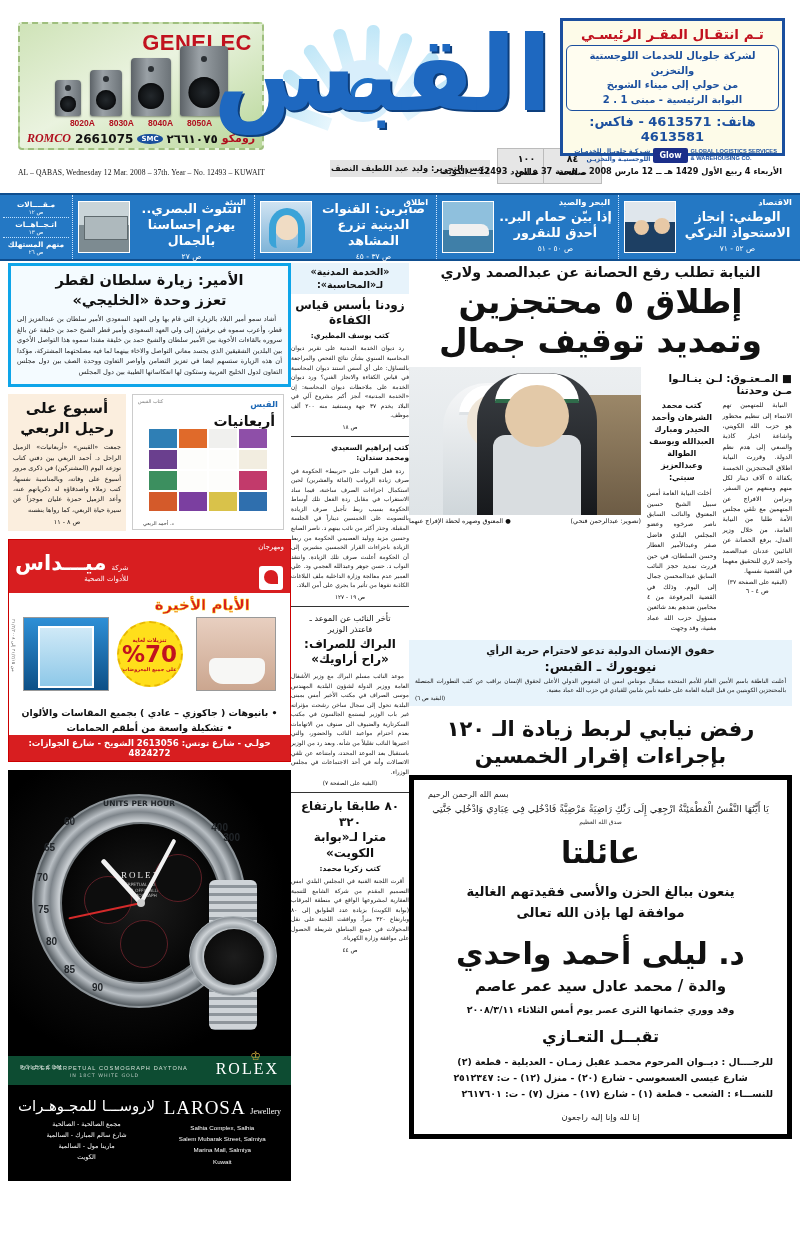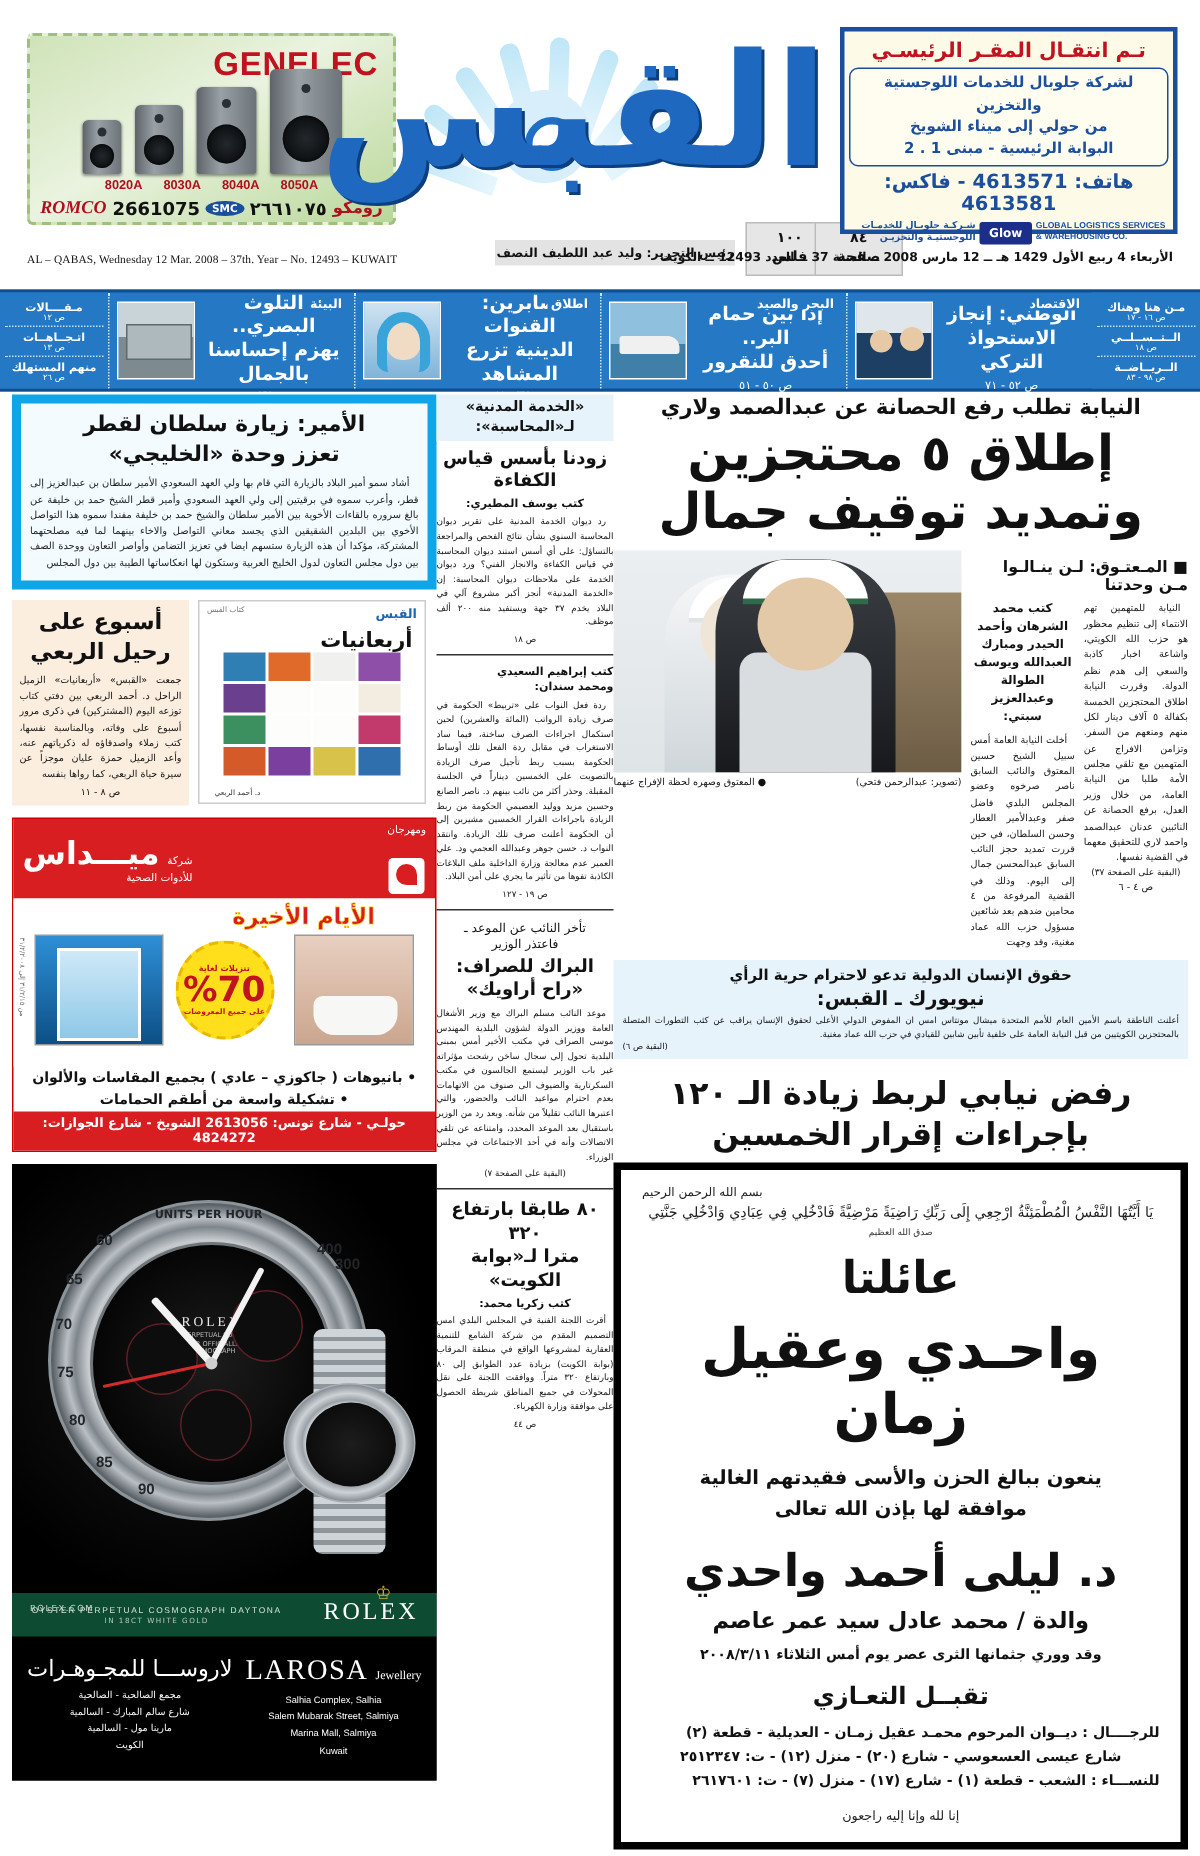--- a/index.html
+++ b/index.html
@@ -130,21 +130,21 @@
   .teaser .pages { font-size:7.6px; margin-top:3px; }
 
   
   .maincols { position:absolute; left:0; top:263px; width:800px; height:974px; }
 
   
   .colA { position:absolute; left:8px; top:0; width:283px; }
   .colB { position:absolute; left:291px; top:0; width:118px; }
   .colC { position:absolute; left:409px; top:0; width:383px; }
 
-  .boxed { border:6px solid #0ea5e9; padding:5px 6px; background:#f4fbff; }
+  .boxed { border:3px solid #0ea5e9; padding:5px 6px; background:#f4fbff; }
   .h-amir { font-size:14.5px; font-weight:bold; line-height:1.35; text-align:center; }
   .body-ar { font-size:6.6px; line-height:1.6; text-align:justify; color:#222; }
   .body-ar p { margin-bottom:2px; text-indent:6px; }
 
   .feature-row { display:flex; flex-direction:row-reverse; gap:6px; margin-top:7px; }
   .feature-txt { width:118px; background:#fbeede; padding:5px; }
   .feature-txt .ft-h { font-size:15px; font-weight:bold; text-align:center; line-height:1.3; }
   .feature-txt .ft-b { font-size:6.4px; line-height:1.62; text-align:justify; margin-top:4px; }
   .feature-txt .ft-p { font-size:6.4px; text-align:center; margin-top:3px; }
   .book-cover { width:152px; height:136px; border:1px solid #ccc; background:#fff; position:relative; overflow:hidden; }
@@ -441,36 +441,20 @@
     <div class="teaser">
       <div class="kicker tkick-r">الاقتصاد</div>
       <div class="thumb men"></div>
       <div class="txt">
         <div class="headline" style="white-space:pre-line">الوطني: إنجاز
 الاستحواذ التركي</div>
         <div class="pages">ص ٥٢ - ٧١</div>
       </div>
     </div>
 
-    <div class="teaser-links">
-      <div>
-        <div class="tl">مـن هنا وهناك</div>
-        <div class="tp">ص ١٦ - ١٧</div>
-      </div>
-      <div class="sep"></div>
-      <div>
-        <div class="tl">الــتــســلــي</div>
-        <div class="tp">ص ١٨</div>
-      </div>
-      <div class="sep"></div>
-      <div>
-        <div class="tl">الــريــاضــة</div>
-        <div class="tp">ص ٩٨ - ٨٣</div>
-      </div>
-    </div>
   </div>
 
   <div class="maincols">
 
     <div class="colA">
 
       <div class="boxed">
         <div class="h-amir" style="white-space:pre-line">الأمير: زيارة سلطان لقطر
 تعزز وحدة «الخليجي»</div>
         <div class="body-ar" style="margin-top:4px;">
@@ -696,21 +680,20 @@
       <div style="margin-top:10px">
         <div class="head2" style="white-space:pre-line">رفض نيابي لربط زيادة الـ ١٢٠
 بإجراءات إقرار الخمسين</div>
       </div>
 
       <div class="obit">
         <div class="basmala">بسم الله الرحمن الرحيم</div>
         <div class="ayah">يَا أَيَّتُهَا النَّفْسُ الْمُطْمَئِنَّةُ ارْجِعِي إِلَى رَبِّكِ رَاضِيَةً مَرْضِيَّةً فَادْخُلِي فِي عِبَادِي وَادْخُلِي جَنَّتِي</div>
         <div class="sadaq">صدق الله العظيم</div>
         <div class="fam">عائلتا</div>
-        <div class="names">واحـدي وعقيل زمان</div>
         <div class="mourn">
           <div>ينعون ببالغ الحزن والأسى فقيدتهم الغالية</div>
           <div>موافقة لها بإذن الله تعالى</div>
         </div>
         <div class="dec">د. ليلى أحمد واحدي</div>
         <div class="rel">والدة / محمد عادل سيد عمر عاصم</div>
         <div class="burial">وقد ووري جثمانها الثرى عصر يوم أمس الثلاثاء ٢٠٠٨/٣/١١</div>
         <div class="accept">تقبــل التعـازي</div>
         <div class="addr">
           <div><span class="lbl">للرجــــال :</span>

